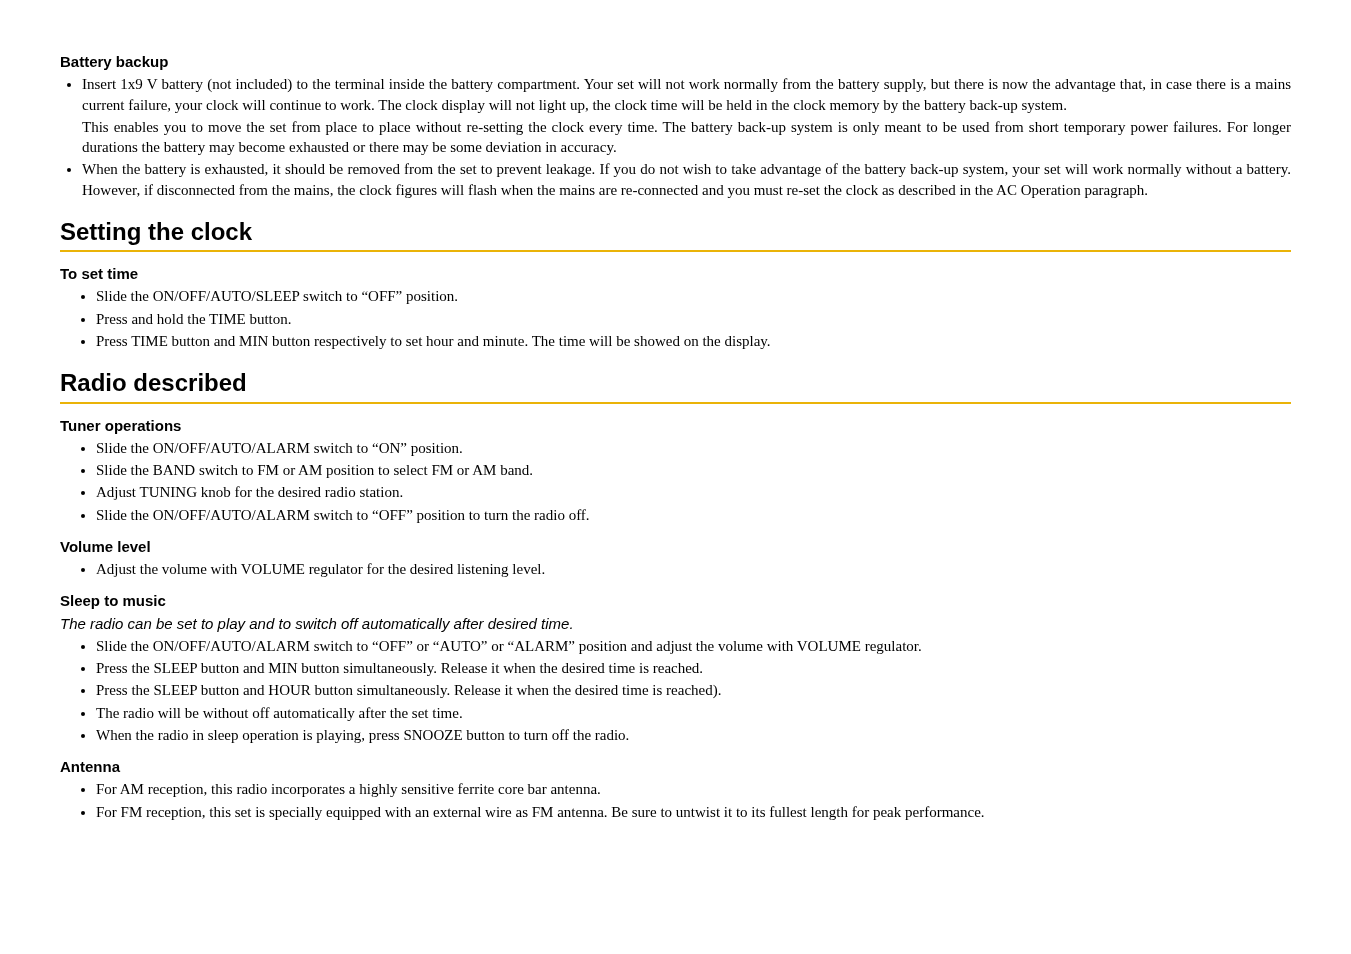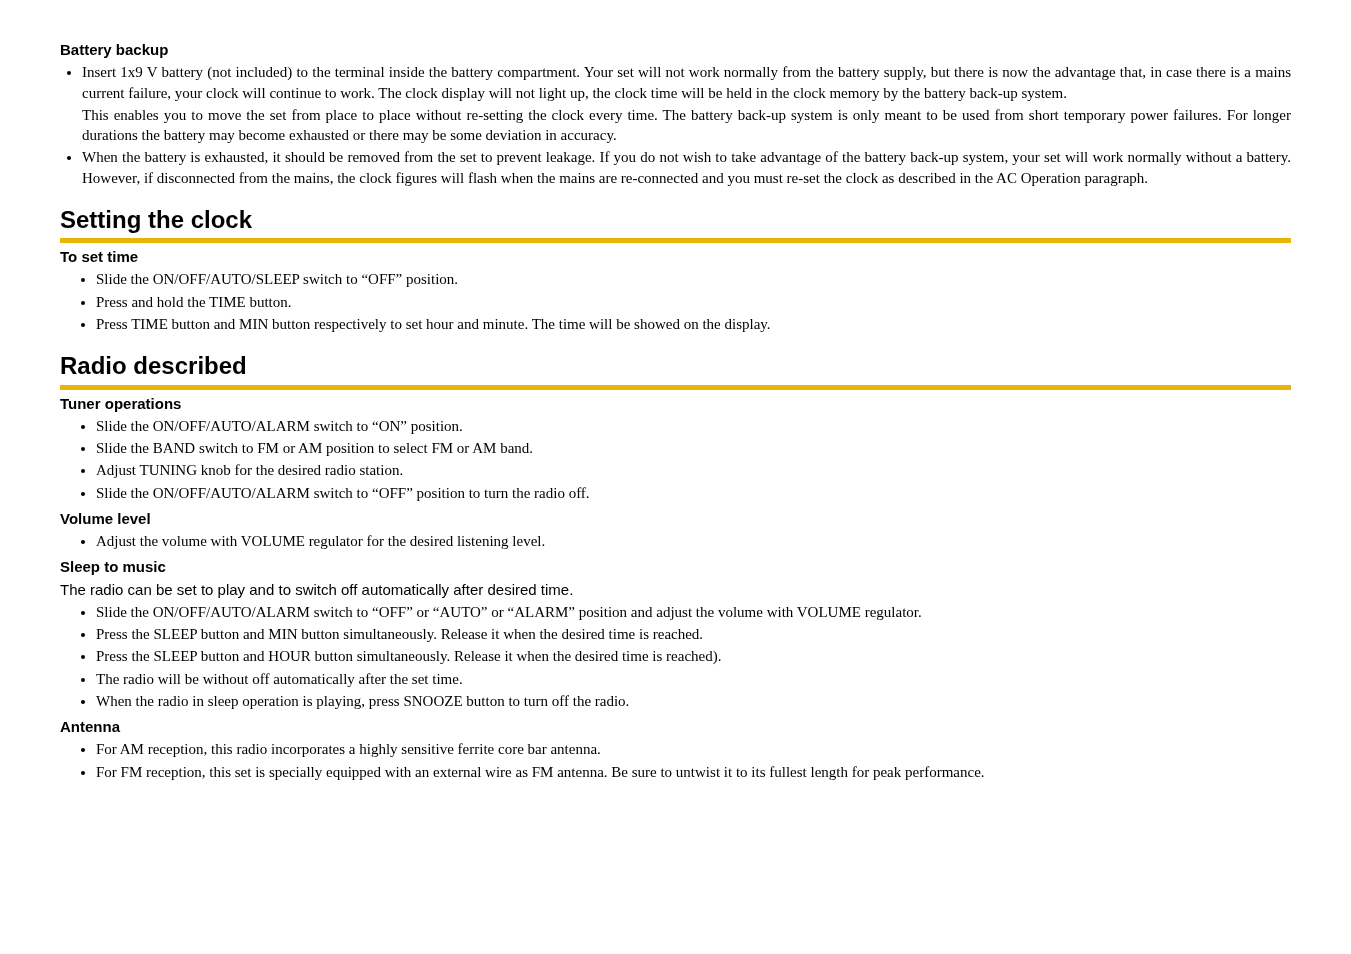--- a/index.html
+++ b/index.html
@@ -11,41 +11,42 @@
     padding: 40px 60px;
     width: 1351px;
     box-sizing: border-box;
     line-height: 1.35;
   }
   h2 {
     font-size: 24px;
     font-weight: bold;
     margin: 16px 0 4px 0;
     padding-bottom: 2px;
-    border-bottom: 5px solid #eab308;
+    border-bottom: 2px solid #eab308;
   }
   ul {
     margin: 2px 0 6px 0;
     padding-left: 36px;
     font-family: Liberation Serif, serif;
   }
   li {
     margin: 2px 0;
     text-align: justify;
   }
   .para-indent {
     display: block;
     margin-top: 2px;
   }
   .sub-heading {
     font-weight: bold;
-    margin-top: 0;
+    margin-top: 12px;
   }
   .body-text {
     margin: 2px 0;
+    font-style: italic;
   }
 </style>
 </head>
 <body>
 
 <div class="sub-heading">Battery backup</div>
 <ul style="padding-left:22px;">
   <li>
     <span>Insert 1x9 V battery (not included) to the terminal inside the battery compartment. Your set will not work normally from the battery supply, but there is now the advantage that, in case there is a mains current failure, your clock will continue to work. The clock display will not light up, the clock time will be held in the clock memory by the battery back-up system.</span>
     <span class="para-indent">This enables you to move the set from place to place without re-setting the clock every time. The battery back-up system is only meant to be used from short temporary power failures. For longer durations the battery may become exhausted or there may be some deviation in accuracy.</span>

